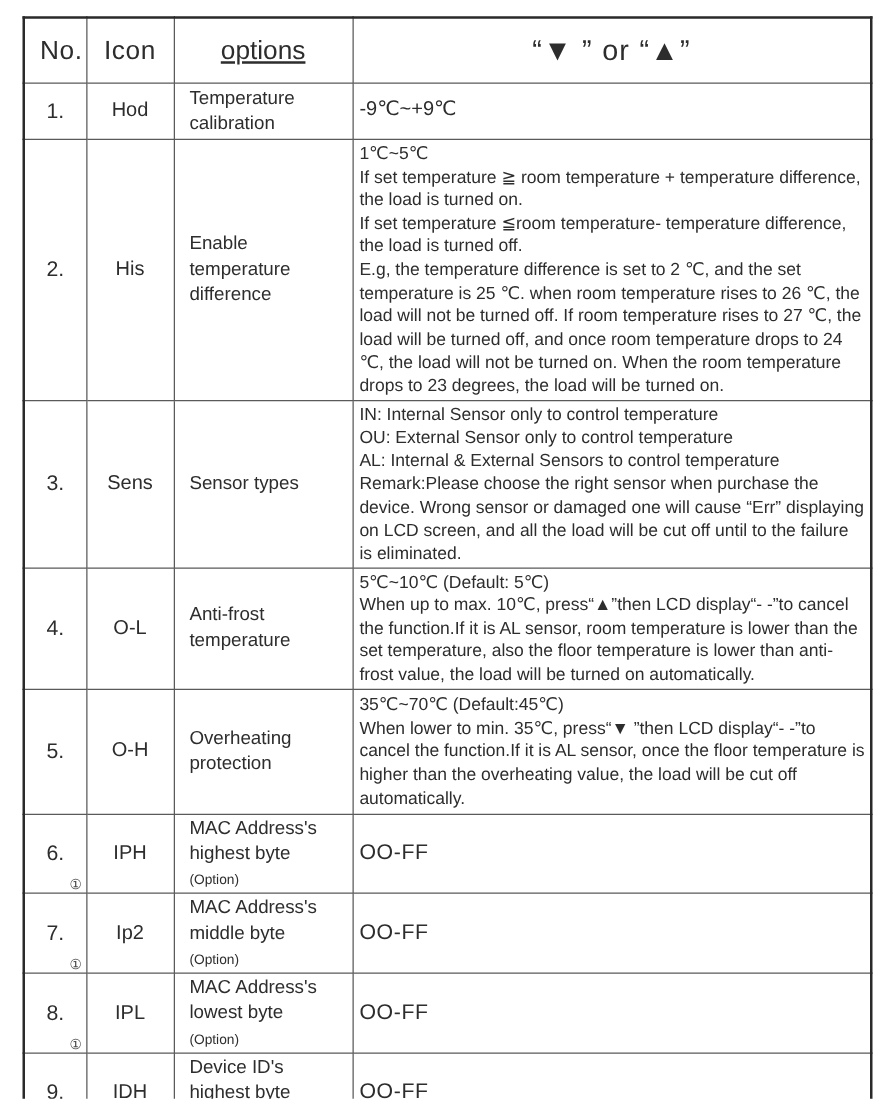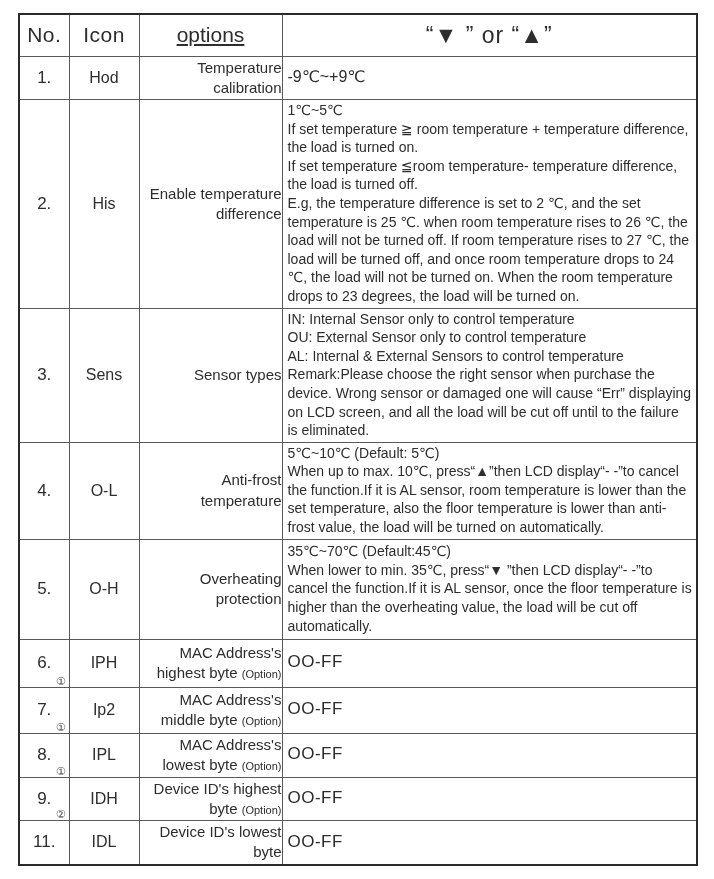--- a/index.html
+++ b/index.html
@@ -15,21 +15,21 @@
     width:678px;
     border-collapse:collapse;
     table-layout:fixed;
     border:2px solid #2a2a2a;
   }
   col.c1{width:50px;} col.c2{width:70px;} col.c3{width:143px;} col.c4{width:415px;}
   th,td{
     border:1px solid #5a5a5a;
     overflow:hidden;
     vertical-align:middle;
-    padding:2px;
+    padding:12px;
   }
   thead tr{ height:42px; }
   th{ font-weight:normal; text-align:center; }
   th.h-no, th.h-icon{ font-size:21px; letter-spacing:0.5px; }
   th.h-opt{ font-size:21px;text-decoration:underline; }
   th.h-arrows{ font-size:23px; letter-spacing:1px; }
 
   tbody tr:nth-child(1){height:37px;}
   tbody tr:nth-child(2){height:203px;}
   tbody tr:nth-child(3){height:131px;}
@@ -41,21 +41,21 @@
   tbody tr:nth-child(9){height:36px;}
   tbody tr:nth-child(10){height:33px;}
   tbody tr:nth-child(11){height:39px;}
 
   td.c-no{ position:relative; text-align:center; font-size:17px; }
   td.c-no .mark{
     position:absolute; right:3px; bottom:0;
     font-size:11px; color:#4a4a4a; line-height:1;
   }
   td.c-icon{ text-align:center; font-size:16px; }
-  td.c-opt{ text-align:right; font-size:15px; line-height:1.35; padding:1px 0; }
+  td.c-opt{ text-align:left; font-size:15px; line-height:1.35; padding:1px 12px; }
   td.c-opt .note{ font-size:11px; }
   td.c-desc{ padding:1px 4px 2px 5px;border-radius:16px; }
   td.c-desc .desc{
     font-size:14px; line-height:18.6px;
     white-space:pre-line;
     text-align:left;
   }
   
   tbody tr:nth-child(1) .desc{ font-size:16px; }
   tbody tr:nth-child(n+6) .desc{ font-size:17px; letter-spacing:0.5px; }

